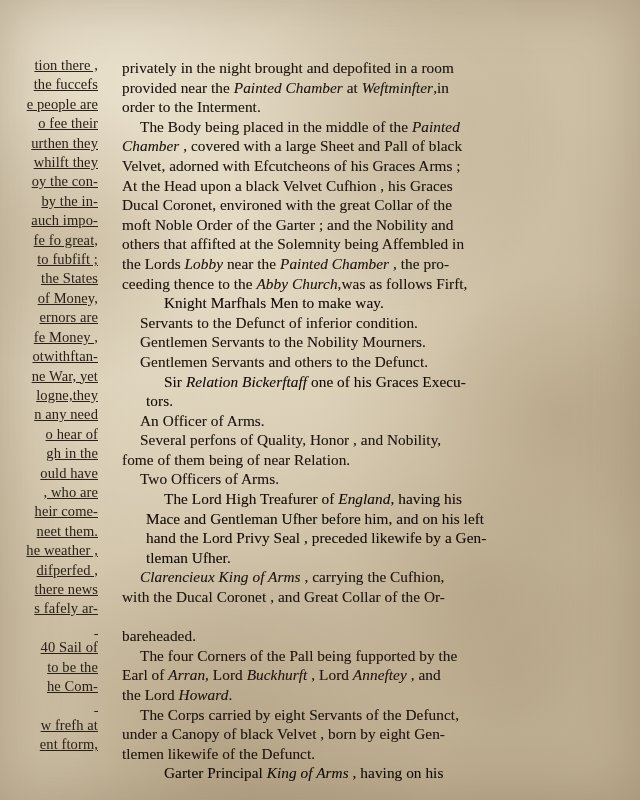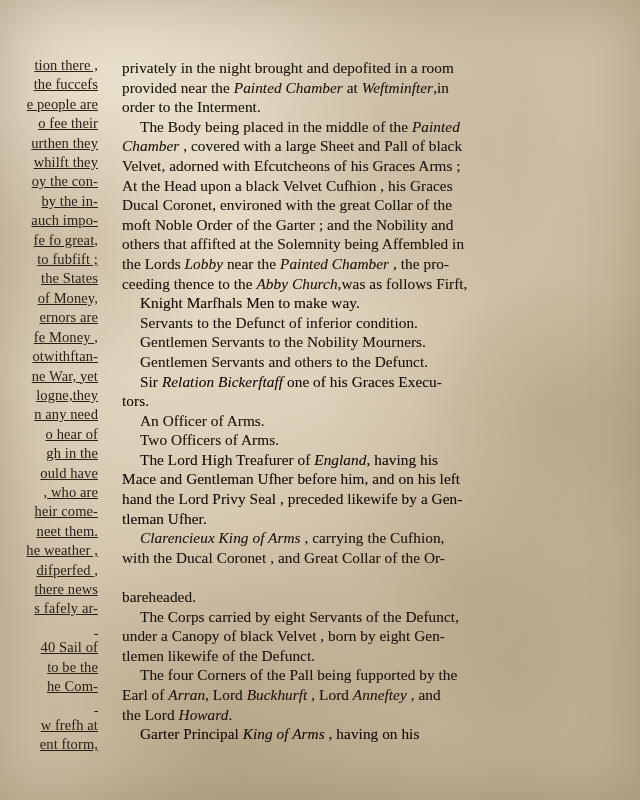--- a/index.html
+++ b/index.html
@@ -99,21 +99,21 @@
   }
   .para .ind {
     display: inline-block;
     width: 18px;
   }
   .it {
     font-style: italic;
   }
 
   
-  .dark { color: #140d07; }
+  .dark { color: #140d07; margin-left: 24px; }
   .faded { color: #3b2d1e; }
 </style>
 </head>
 <body>
 
 <div id="page">
   <div class="columns">
 
     <div class="col-left" id="left-col">
         <div class="ln">tion there ,</div>
@@ -160,22 +160,23 @@
 
     <div class="col-main" id="main-col">
         <p class="para"><span>privately in the night brought and depofited in a room</span><br><span>provided near the <span class="it">Painted Chamber</span> at <span class="it">Weftminfter</span>,in</span><br><span>order to the Interment.</span></p>
         <p class="para"><span><span class="ind"></span>The Body being placed in the middle of the <span class="it">Painted</span></span><br><span><span class="it">Chamber</span> , covered with a large Sheet and Pall of black</span><br><span>Velvet, adorned with Efcutcheons of his Graces Arms ;</span><br><span>At the Head upon a black Velvet Cufhion , his Graces</span><br><span>Ducal Coronet, environed with the great Collar of the</span><br><span>moft Noble Order of the Garter ; and the Nobility and</span><br><span>others that affifted at the Solemnity being Affembled in</span><br><span>the Lords <span class="it">Lobby</span> near the <span class="it">Painted Chamber</span> , the pro-</span><br><span>ceeding thence to the <span class="it">Abby Church</span>,was as follows Firft,</span></p>
         <p class="para dark"><span><span class="ind"></span>Knight Marfhals Men to make way.</span></p>
         <p class="para"><span><span class="ind"></span>Servants to the Defunct of inferior condition.</span></p>
         <p class="para"><span><span class="ind"></span>Gentlemen Servants to the Nobility Mourners.</span></p>
         <p class="para"><span><span class="ind"></span>Gentlemen Servants and others to the Defunct.</span></p>
         <p class="para dark"><span><span class="ind"></span>Sir <span class="it">Relation Bickerftaff</span> one of his Graces Execu-</span><br><span>tors.</span></p>
         <p class="para"><span><span class="ind"></span>An Officer of Arms.</span></p>
+        <p class="para"><span><span class="ind"></span>Several perfons of Quality, Honor , and Nobility,</span><br><span>fome of them being of near Relation.</span></p>
         <p class="para"><span><span class="ind"></span>Two Officers of Arms.</span></p>
         <p class="para dark"><span><span class="ind"></span>The Lord High Treafurer of <span class="it">England</span>, having his</span><br><span>Mace and Gentleman Ufher before him, and on his left</span><br><span>hand the Lord Privy Seal , preceded likewife by a Gen-</span><br><span>tleman Ufher.</span></p>
         <p class="para"><span><span class="ind"></span><span class="it">Clarencieux King of Arms</span> , carrying the Cufhion,</span><br><span>with the Ducal Coronet , and Great Collar of the Or-</span><br><br><span>bareheaded.</span></p>
+        <p class="para"><span><span class="ind"></span>The four Corners of the Pall being fupported by the</span><br><span>Earl of <span class="it">Arran</span>, Lord <span class="it">Buckhurft</span> , Lord <span class="it">Anneftey</span> , and</span><br><span>the Lord <span class="it">Howard</span>.</span></p>
         <p class="para"><span><span class="ind"></span>The Corps carried by eight Servants of the Defunct,</span><br><span>under a Canopy of black Velvet , born by eight Gen-</span><br><span>tlemen likewife of the Defunct.</span></p>
-        <p class="para"><span><span class="ind"></span>The four Corners of the Pall being fupported by the</span><br><span>Earl of <span class="it">Arran</span>, Lord <span class="it">Buckhurft</span> , Lord <span class="it">Anneftey</span> , and</span><br><span>the Lord <span class="it">Howard</span>.</span></p>
         <p class="para dark"><span><span class="ind"></span>Garter Principal <span class="it">King of Arms</span> , having on his</span></p>
       </div>
 
   </div>
 </div>
 
 </body></html>

